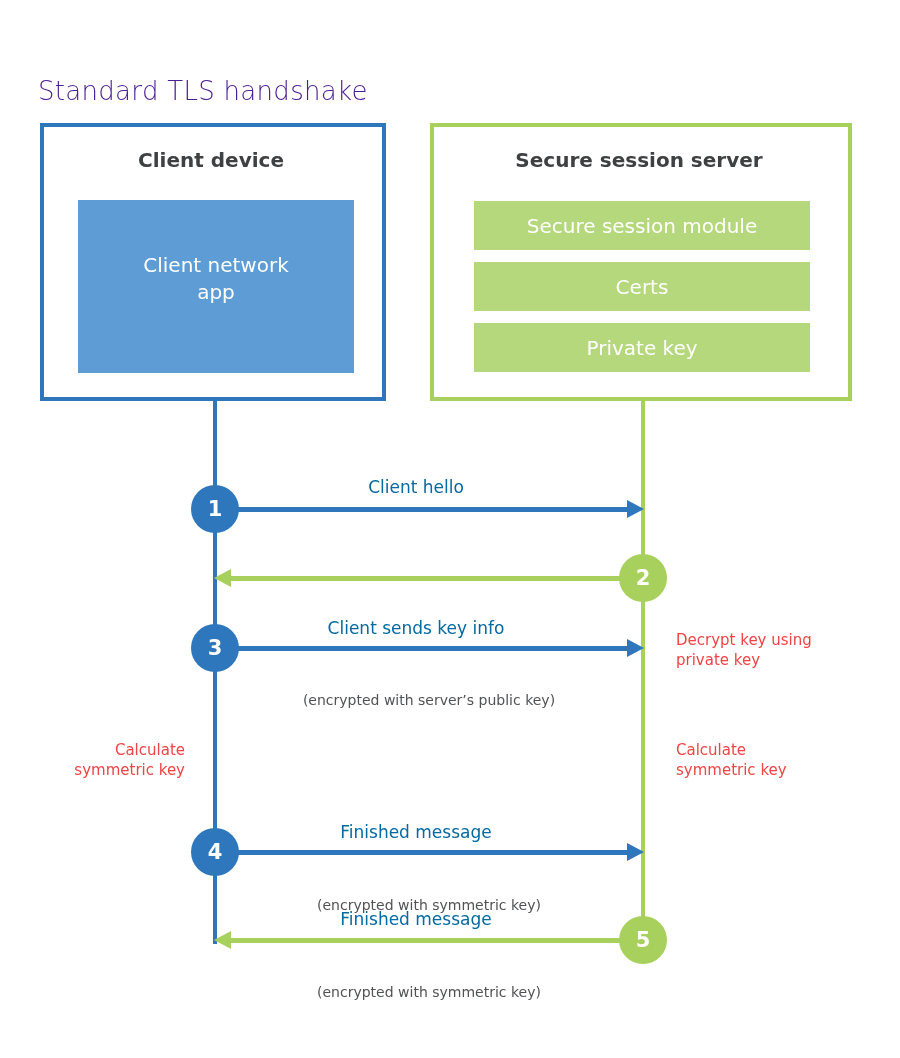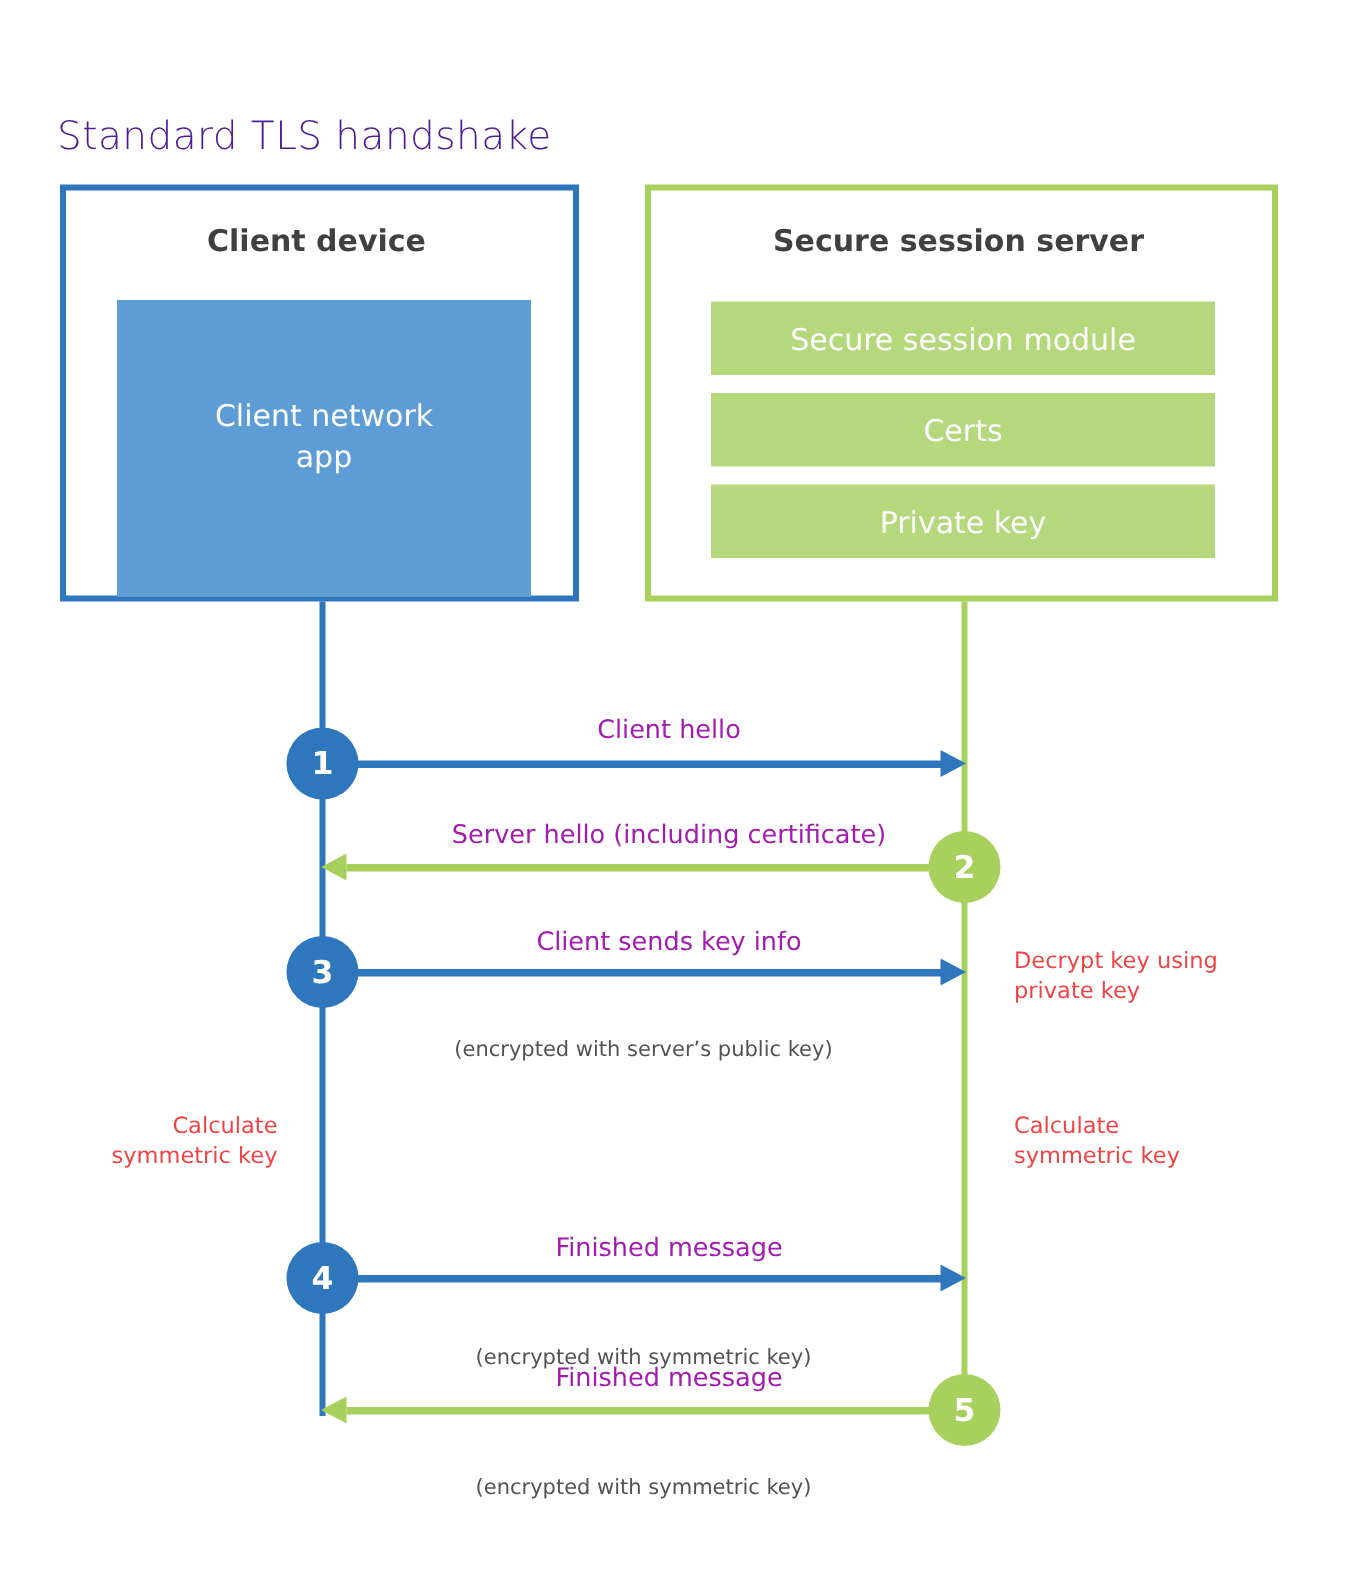--- a/index.html
+++ b/index.html
@@ -39,21 +39,21 @@
     left: 0; right: 4px; top: 21px;
     text-align: center;
     font-size: 20px;
     font-weight: 700;
     color: #3f4042;
   }
 
   .client-module {
     position: absolute;
     left: 78px; top: 200px;
-    width: 276px; height: 198px;
+    width: 276px; height: 173px;
     background: #5d9cd5;
     color: #ffffff;
     font-size: 20px;
     line-height: 27px;
     display: flex;
     align-items: center;
     justify-content: center;
     text-align: center;
     padding-bottom: 16px;
     white-space: pre-line;
@@ -120,24 +120,24 @@
   .bar-a3 { left: 215px; top: 646px; width: 414px; }
   .head-a3 { left: 627px; top: 639px; }
   .bar-a4 { left: 215px; top: 850px; width: 414px; }
   .head-a4 { left: 627px; top: 843px; }
   .bar-a5 { left: 231px; top: 938px; width: 410px; }
   .head-a5 { left: 214px; top: 931px; }
 
   
   .msg-label {
     position: absolute;
-    left: 232px; width: 428px;
+    left: 202px; width: 428px;
     text-align: center;
     font-size: 17px;
-    color: #a21caf;
+    color: #0369a1;
   }
   .msg-sublabel {
     position: absolute;
     left: 215px; width: 428px;
     text-align: center;
     font-size: 14px;
     color: #515254;
     margin-top: 36px;
   }
   .lbl-1 { top: 477px; }
@@ -182,21 +182,20 @@
   <div class="server-bar bar-2">Private key</div>
 
   <div class="lifeline client"></div>
   <div class="lifeline server"></div>
 
   <div class="msg-label lbl-1">Client hello</div>
   <div class="arrow-bar blue bar-a1"></div>
   <div class="arrow-head right head-a1"></div>
   <div class="step-circle blue c1">1</div>
 
-  <div class="msg-label lbl-2">Server hello (including certificate)</div>
   <div class="arrow-bar green bar-a2"></div>
   <div class="arrow-head left head-a2"></div>
   <div class="step-circle green c2">2</div>
 
   <div class="msg-label lbl-3">Client sends key info</div>
   <div class="arrow-bar blue bar-a3"></div>
   <div class="arrow-head right head-a3"></div>
   <div class="msg-sublabel sub-3">(encrypted with server’s public key)</div>
   <div class="step-circle blue c3">3</div>
   <div class="side-note note-decrypt">Decrypt key using

